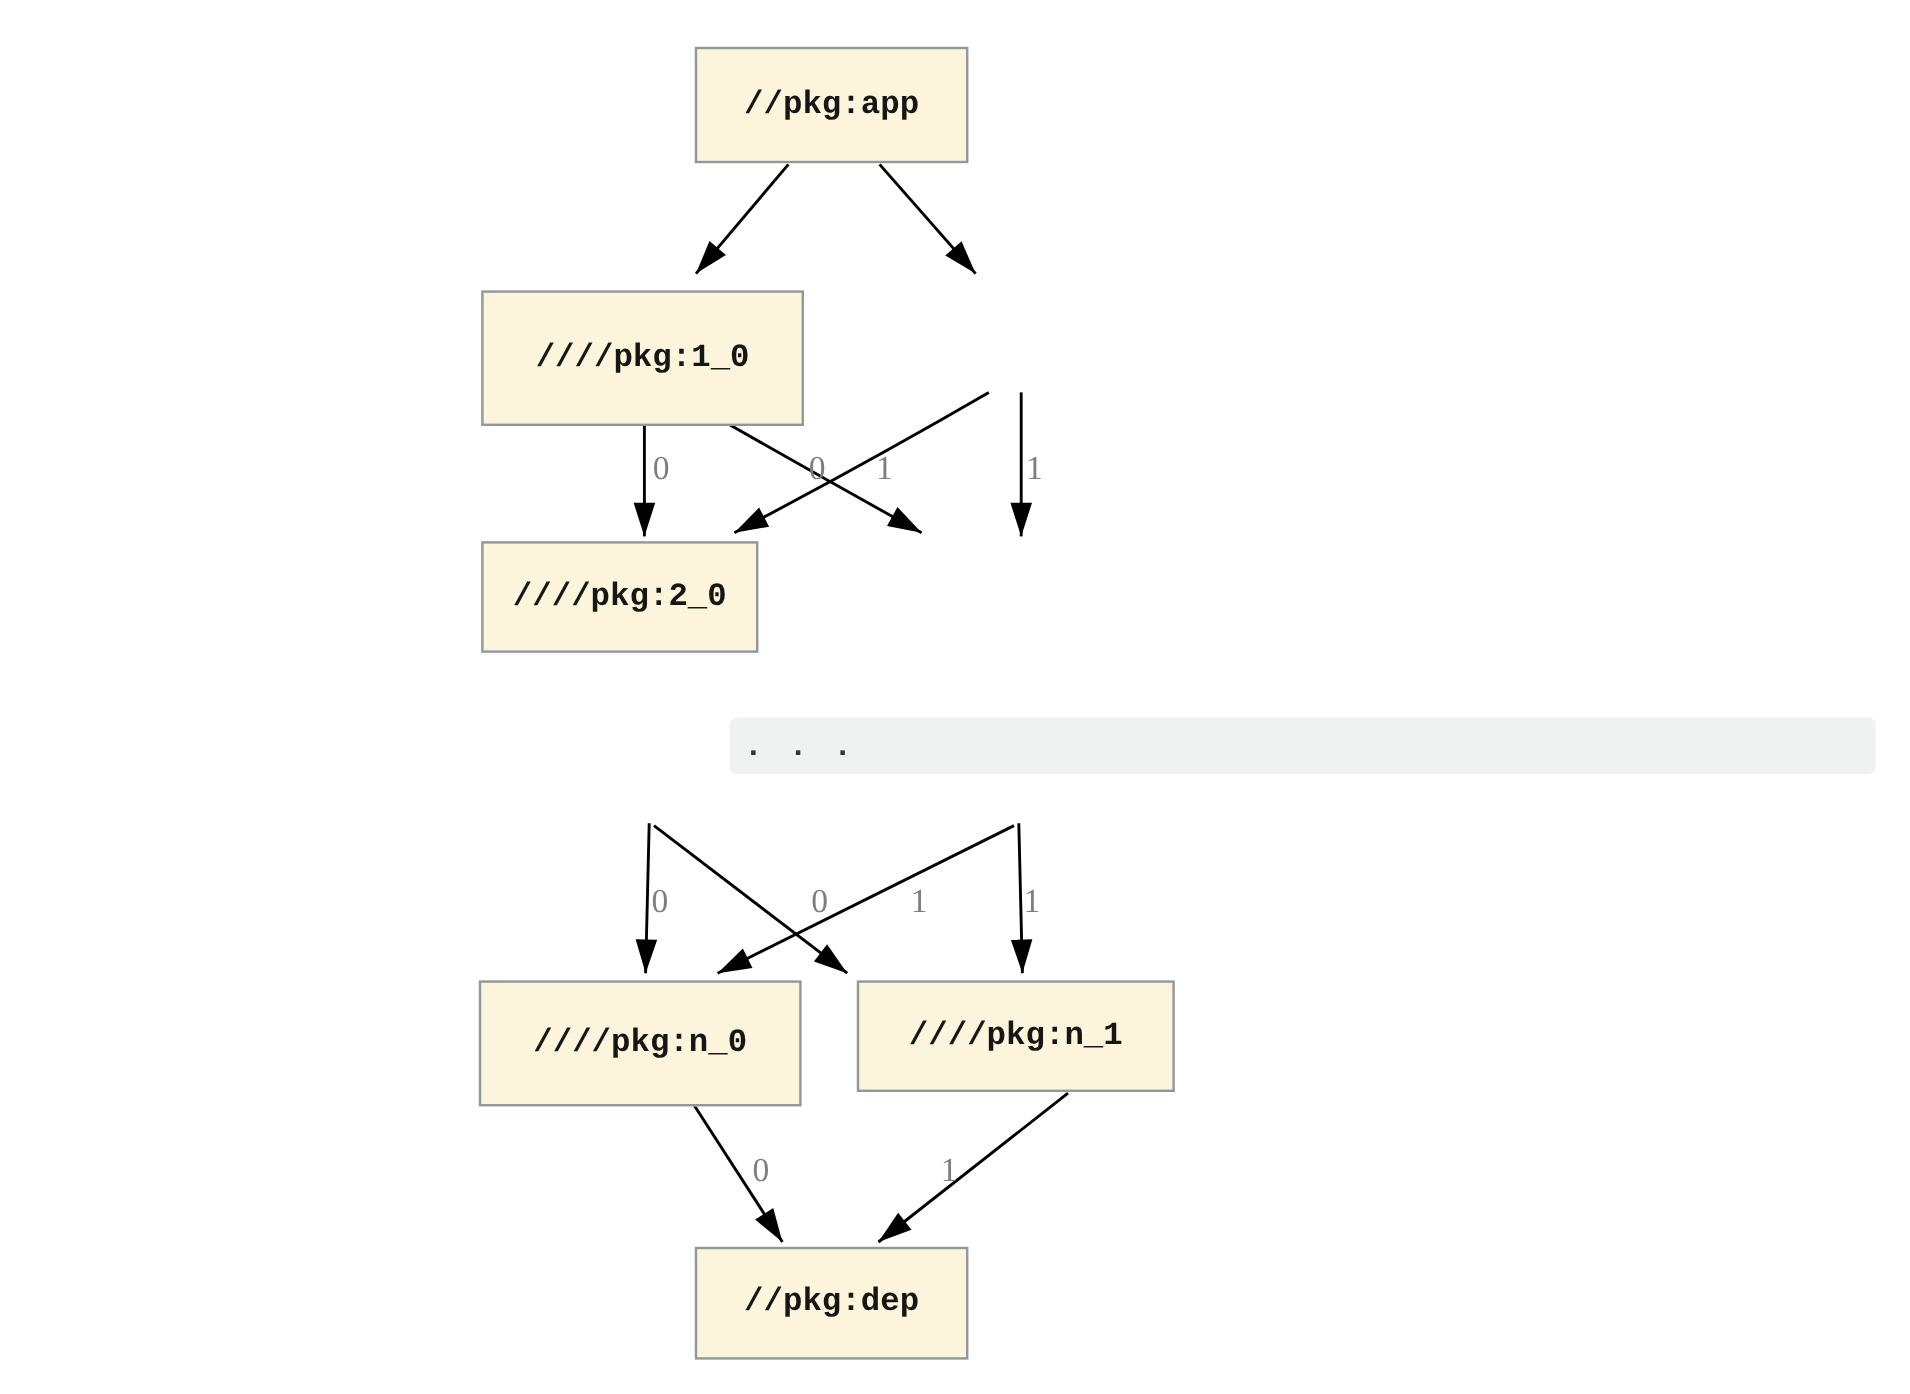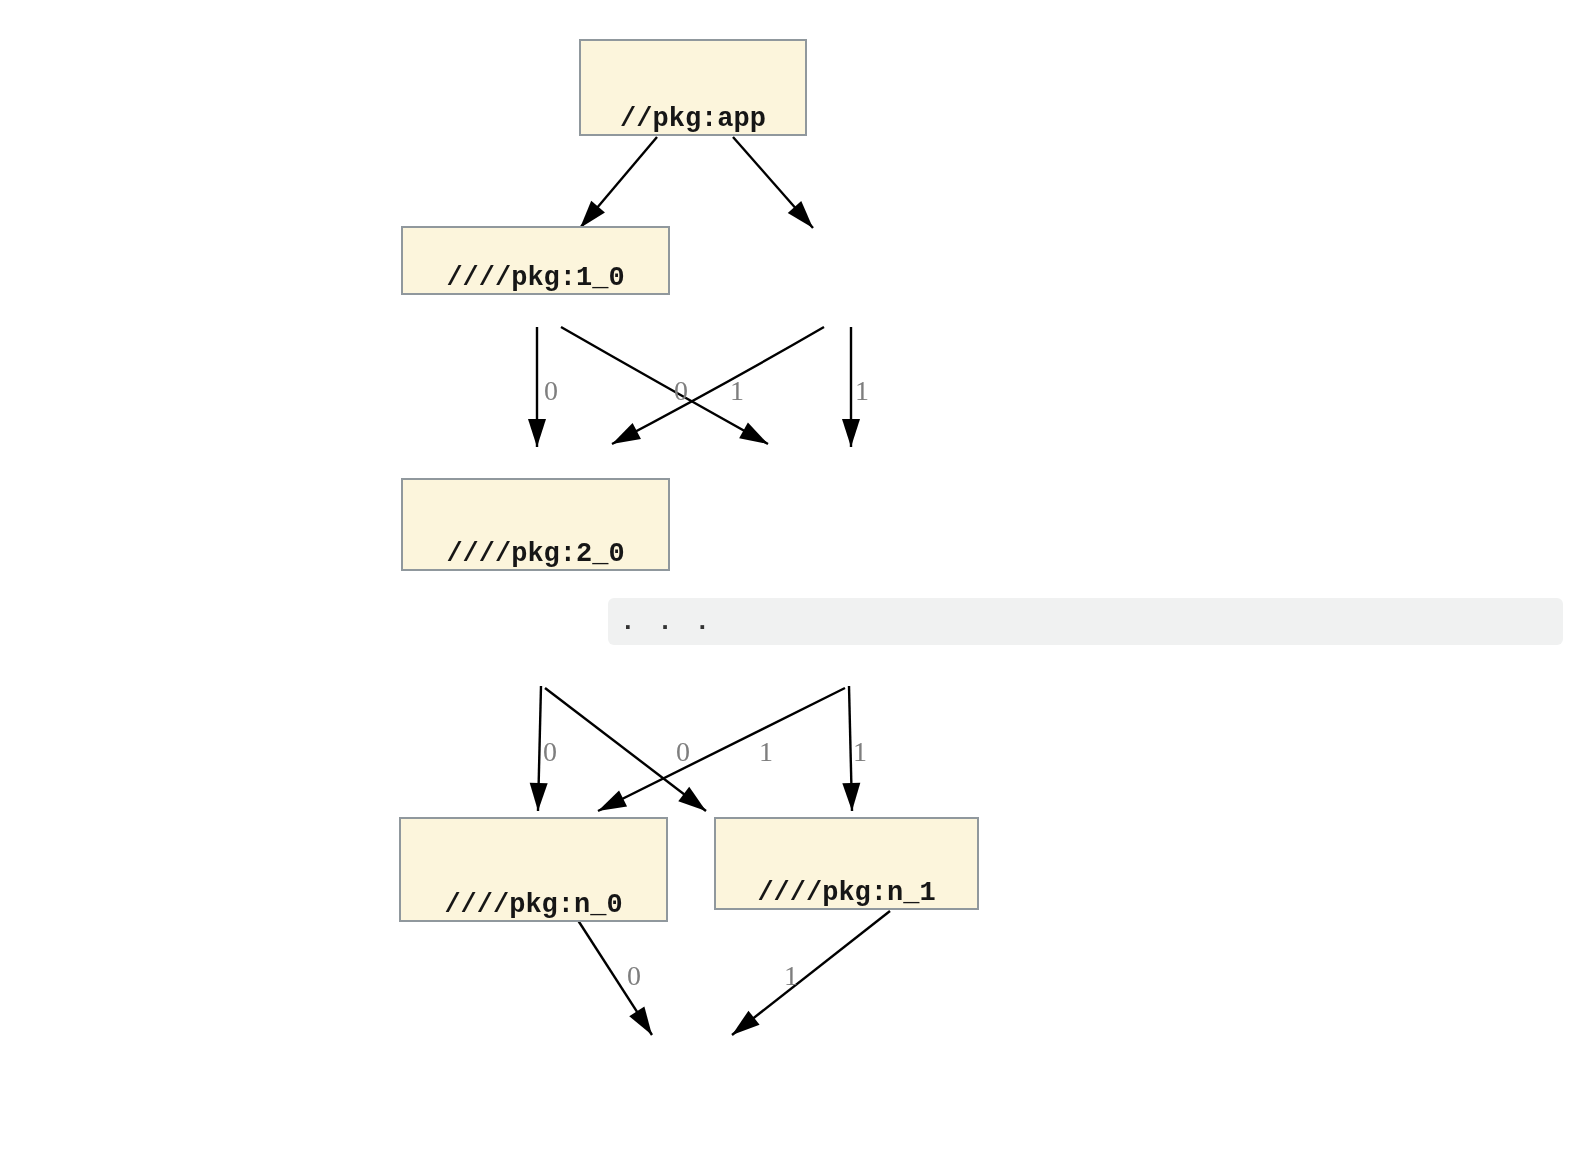--- a/index.html
+++ b/index.html
@@ -11,21 +11,21 @@
     font-family:"Liberation Mono", monospace;
   }
   .edge-layer{position:absolute;left:0;top:0;width:1592px;height:1162px;}
   .edge{fill:none;stroke:var(--edge,#000000);stroke-width:2.4px;}
   .arrowhead{fill:var(--edge,#000000);}
   .node{
     position:absolute;
     background:var(--node_fill,#fcf5dc);
     border:2px solid var(--node_border,#90989d);
     box-sizing:border-box;
-    display:flex;align-items:flex-end;justify-content:center;
+    display:flex;align-items:center;justify-content:center;
     font-family:"Liberation Mono", monospace;
     font-weight:bold;
     font-size:27px;
     color:#161616;
     white-space:nowrap;
   }
   .elabel{
     position:absolute;
     transform:translate(-50%,-50%);
     font-family:"Liberation Serif", serif;
@@ -75,32 +75,35 @@
     <path class="edge" marker-end="url(#arrow)" d="M890,911 L732,1035"></path>
   </svg>
 
   <div class="sep">
     <span>. . .</span>
   </div>
 
   <div class="node" style="left:579px;top:39px;width:228px;height:97px">
     <span>//pkg:app</span>
   </div>
-  <div class="node" style="left:401px;top:226px;width:269px;height:69px">
+  <div class="node" style="left:401px;top:242px;width:269px;height:113px">
     <span>////pkg:1_0</span>
   </div>
-  <div class="node" style="left:401px;top:478px;width:269px;height:93px">
+  <div class="node" style="left:401px;top:451px;width:231px;height:93px">
     <span>////pkg:2_0</span>
   </div>
 
   <div class="node" style="left:399px;top:817px;width:269px;height:105px">
     <span>////pkg:n_0</span>
   </div>
   <div class="node" style="left:714px;top:817px;width:265px;height:93px">
     <span>////pkg:n_1</span>
+  </div>
+  <div class="node" style="left:579px;top:1039px;width:228px;height:94px">
+    <span>//pkg:dep</span>
   </div>
 
   <span class="elabel" style="left:551px;top:391px">0</span>
   <span class="elabel" style="left:681px;top:391px">0</span>
   <span class="elabel" style="left:737px;top:391px">1</span>
   <span class="elabel" style="left:862px;top:391px">1</span>
 
   <span class="elabel" style="left:550px;top:752px">0</span>
   <span class="elabel" style="left:683px;top:752px">0</span>
   <span class="elabel" style="left:766px;top:752px">1</span>

